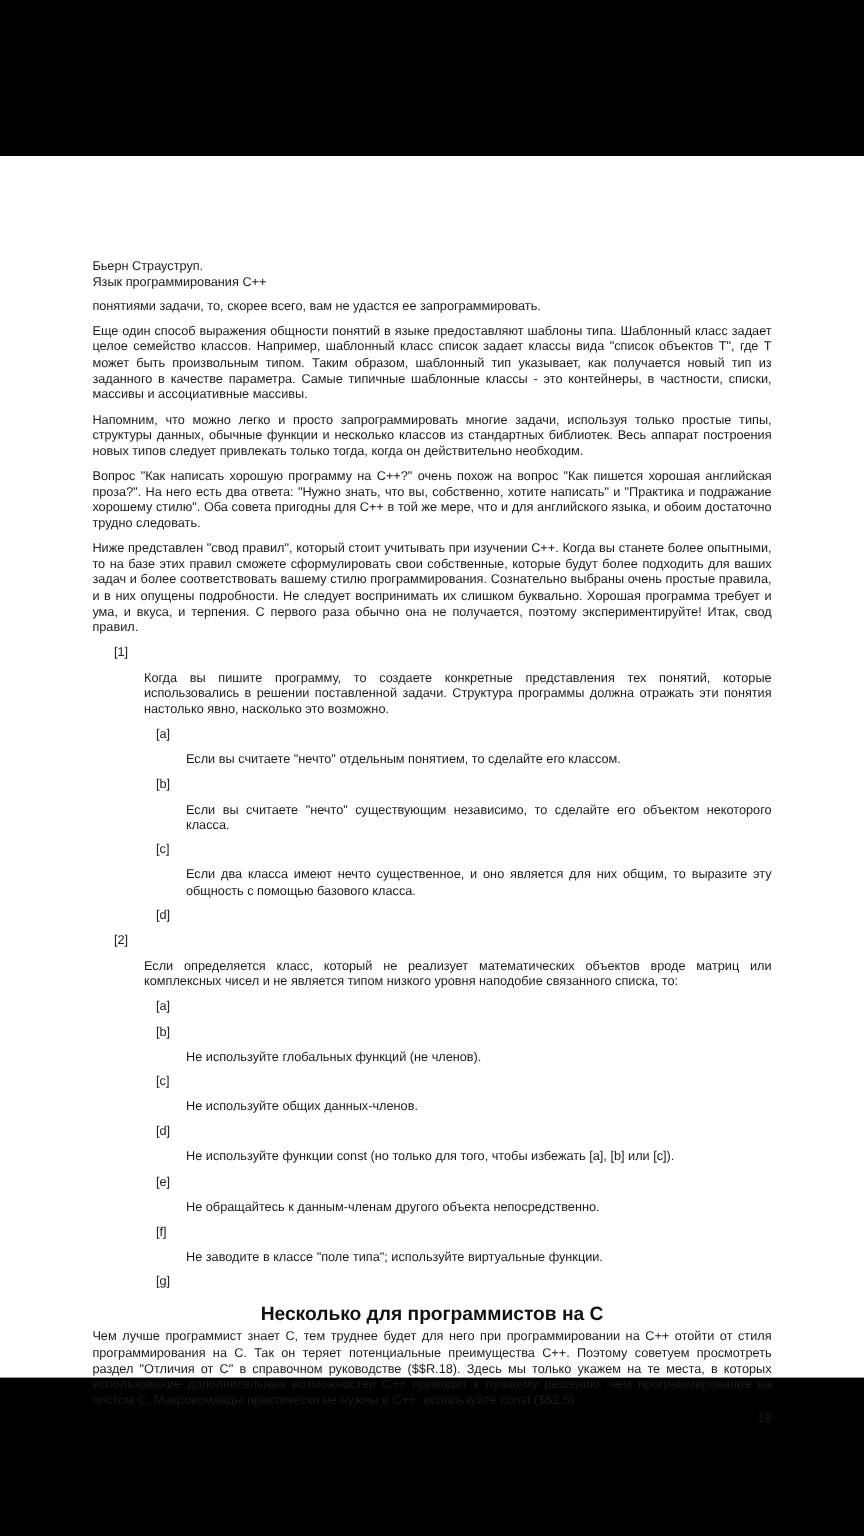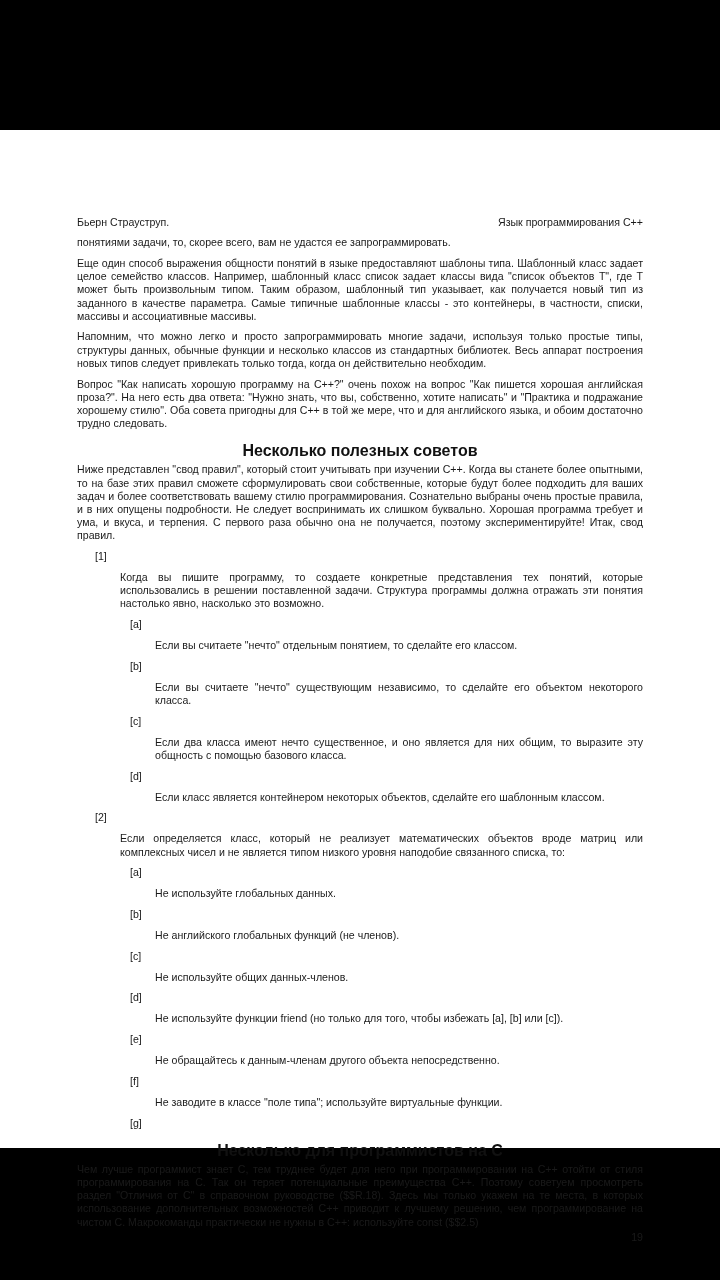--- a/index.html
+++ b/index.html
@@ -7,21 +7,21 @@
     width:720px; height:1280px; background:#000; position:relative; overflow:hidden;
     font-family:"Liberation Sans", sans-serif; color:#1a1a1a;
   }
   .page {
     position:absolute; left:0; top:130px; width:720px; height:1018px; background:#fff;
   }
   .content {
     position:absolute; left:77px; top:86px; width:566px;
     font-size:10.6px; line-height:13.2px;
   }
-  .running-head { display:flex; justify-content:space-between; margin-bottom:7px; }
+  .running-head { display:flex; justify-content:space-between; margin-bottom:7px;flex-direction:column; }
   p { margin:0 0 7.5px 0; text-align:justify; }
   .h2 {
     font-weight:bold; font-size:16px; line-height:18px; text-align:center;
     margin:12px 0 3px 0; color:#111;
   }
   .item { display:flex; margin:0 0 7.5px 0; }
   .item .mk { flex:0 0 25px; }
   .item .tx { flex:1; text-align:justify;margin-top:21px; }
   .lvl1 { padding-left:18px; }
   .lvl2 { padding-left:53px; }
@@ -35,63 +35,60 @@
     <div class="running-head">
       <span>Бьерн Страуструп.</span>
       <span>Язык программирования С++</span>
     </div>
 
     <p>понятиями задачи, то, скорее всего, вам не удастся ее запрограммировать.</p>
     <p>Еще один способ выражения общности понятий в языке предоставляют шаблоны типа. Шаблонный класс задает целое семейство классов.  Например, шаблонный класс список задает классы вида "список объектов Т", где Т может быть произвольным типом. Таким образом, шаблонный тип указывает, как получается новый тип из заданного в качестве параметра. Самые типичные шаблонные классы - это контейнеры, в частности, списки, массивы и ассоциативные массивы.</p>
     <p>Напомним, что можно легко и просто запрограммировать многие задачи, используя только простые типы, структуры данных, обычные функции и несколько классов из стандартных библиотек. Весь аппарат построения новых типов следует привлекать только тогда, когда он действительно необходим.</p>
     <p>Вопрос "Как написать хорошую программу на С++?" очень похож на вопрос "Как пишется хорошая английская проза?". На него есть два ответа: "Нужно знать, что вы, собственно, хотите написать" и "Практика и подражание хорошему стилю". Оба совета пригодны для С++ в той же мере, что и для английского языка, и обоим достаточно трудно следовать.</p>
 
-    <div class="h2">Несколько полезных советов</div>
     <p>Ниже представлен "свод правил", который стоит учитывать при изучении С++. Когда вы станете более опытными, то на базе этих правил сможете сформулировать свои собственные, которые будут более подходить для ваших задач и более соответствовать вашему стилю программирования. Сознательно выбраны очень простые правила, и в них опущены подробности. Не следует воспринимать их слишком буквально.  Хорошая программа требует и ума, и вкуса, и терпения. С первого раза обычно она не получается, поэтому экспериментируйте! Итак, свод правил.</p>
 
     <div class="item lvl1">
       <span class="mk">[1]</span>
       <span class="tx">Когда вы пишите программу, то создаете конкретные представления     тех понятий, которые использовались в решении поставленной     задачи. Структура программы должна отражать эти понятия настолько     явно, насколько это возможно.</span>
     </div>
     <div class="item lvl2">
       <span class="mk">[a]</span>
       <span class="tx">Если вы считаете "нечто" отдельным понятием, то сделайте его        классом.</span>
     </div>
     <div class="item lvl2">
       <span class="mk">[b]</span>
       <span class="tx">Если вы считаете "нечто" существующим независимо, то сделайте его объектом некоторого класса.</span>
     </div>
     <div class="item lvl2">
       <span class="mk">[c]</span>
       <span class="tx">Если два класса имеют нечто существенное, и оно является для них общим, то выразите эту общность с помощью базового класса.</span>
     </div>
     <div class="item lvl2">
       <span class="mk">[d]</span>
-      <span class="tx">Если класс является контейнером некоторых объектов, сделайте его шаблонным классом.</span>
     </div>
 
     <div class="item lvl1">
       <span class="mk">[2]</span>
       <span class="tx">Если определяется класс, который не реализует математических объектов вроде матриц или комплексных чисел и не является типом низкого уровня наподобие связанного списка, то:</span>
     </div>
     <div class="item lvl2">
       <span class="mk">[a]</span>
-      <span class="tx">Не используйте глобальных данных.</span>
     </div>
     <div class="item lvl2">
       <span class="mk">[b]</span>
-      <span class="tx">Не английского глобальных функций (не членов).</span>
+      <span class="tx">Не используйте глобальных функций (не членов).</span>
     </div>
     <div class="item lvl2">
       <span class="mk">[c]</span>
       <span class="tx">Не используйте общих данных-членов.</span>
     </div>
     <div class="item lvl2">
       <span class="mk">[d]</span>
-      <span class="tx">Не используйте функции friend (но только для того, чтобы избежать [a], [b] или [c]).</span>
+      <span class="tx">Не используйте функции const (но только для того, чтобы избежать [a], [b] или [c]).</span>
     </div>
     <div class="item lvl2">
       <span class="mk">[e]</span>
       <span class="tx">Не обращайтесь к данным-членам другого объекта непосредственно.</span>
     </div>
     <div class="item lvl2">
       <span class="mk">[f]</span>
       <span class="tx">Не заводите в классе "поле типа"; используйте виртуальные функции.</span>
     </div>
     <div class="item lvl2">

